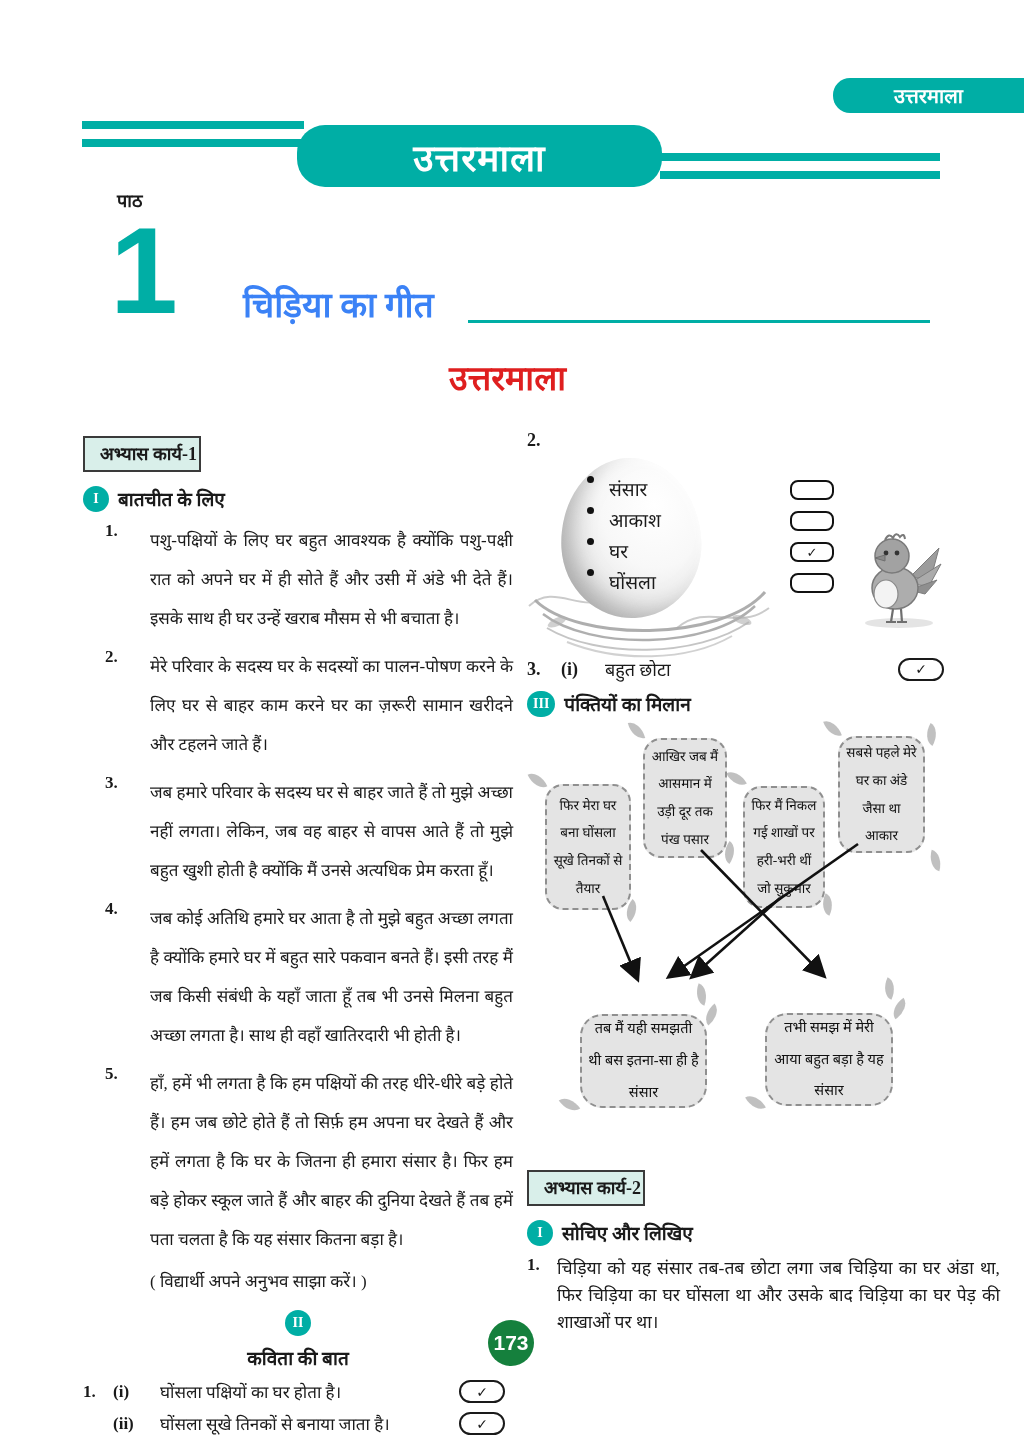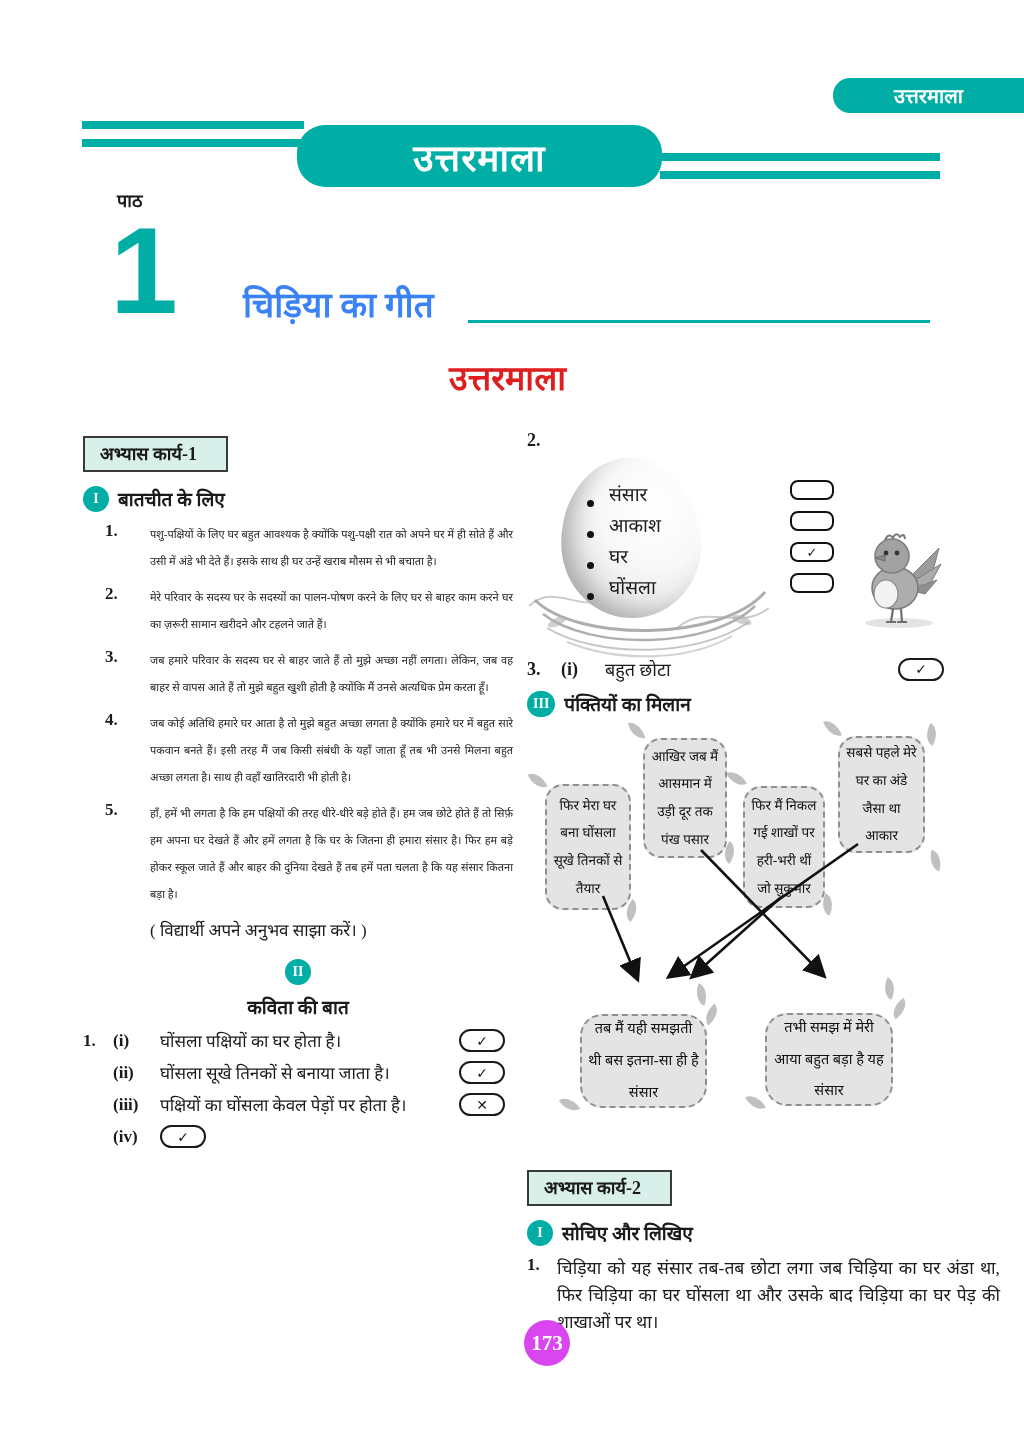--- a/index.html
+++ b/index.html
@@ -30,58 +30,58 @@
   .lesson-number{
     position:absolute; left:110px; top:210px; color:#00AEA5; line-height:1;
     font-family:"Liberation Sans","DejaVu Sans",sans-serif; font-weight:bold; font-size:122px;
   }
   .chapter-title{ position:absolute; left:243px; top:280px; color:#3b82f6; font-weight:bold; font-size:35px; }
   .title-underline{ position:absolute; left:468px; top:320px; width:462px; height:3px; background:#00AEA5; }
   .answers-heading{ position:absolute; left:449px; top:354px; color:#DF1F1F; font-weight:bold; font-size:34px; }
   
   .ex-box{
     display:inline-block; background:#D9EFEA; border:2px solid #3a3a3a;
-    padding:3px 29px 5px 15px; font-weight:bold; font-size:18px;
+    padding:3px 2px 5px 15px; font-weight:bold; font-size:18px;
   }
   .sec-head{ display:flex; align-items:center; gap:9px; }
   .ncirc{
     min-width:26px; height:26px; padding:0 6px; border-radius:13px; background:#00AEA5; color:#fff;
     display:flex; align-items:center; justify-content:center; font-weight:bold; font-size:14px;
   }
   .sec-title{ font-weight:bold; font-size:19px; }
   .pill{
     width:46px; height:23px; border:2px solid #1a1a1a; border-radius:12px; flex:none;
     display:flex; align-items:center; justify-content:center;
     font-family:"DejaVu Sans",sans-serif; font-size:14px; line-height:1;
   }
   
   .col-left{ position:absolute; left:83px; top:436px; width:430px; }
   .item{ display:flex; margin-top:9px; }
   .item .no{ width:67px; padding-left:22px; font-weight:bold; font-size:17px; flex:none; }
-  .item .txt{ flex:1; font-size:11px; line-height:27px; text-align:justify; }
+  .item .txt{ flex:1; font-size:17px; line-height:39px; text-align:justify; }
   .note{ margin:10px 0 0 67px; font-size:17px; }
   .sec-head.m1{ margin-top:14px; }
   .sec-head.m2{ margin-top:18px;flex-direction:column; }
   .tf-row{ display:flex; align-items:center; margin-top:9px; font-size:17px; }
   .tf-row .lead{ width:30px; font-weight:bold; flex:none; }
   .tf-row .marker{ width:47px; font-weight:bold; flex:none; }
   .tf-row .txt{ flex:1; }
   .tf-row .pill{ margin-right:8px; }
   
   .col-right{ position:absolute; left:527px; top:430px; width:473px; }
   .qno{ font-weight:bold; font-size:18px; }
   .q2{ position:relative; height:226px; }
   .egg{
     position:absolute; left:34px; top:28px; width:140px; height:160px;
     border-radius:50% / 54% 54% 46% 46%; transform:rotate(-3deg);
     background:radial-gradient(ellipse at 68% 30%, #ffffff 0%, #f8f8f8 40%, #e4e4e4 75%, #cfcfcf 100%);
     box-shadow:inset 16px -10px 22px -6px rgba(130,130,130,.55), inset -4px 6px 10px -4px #fff;
   }
   .egg-list{ position:absolute; left:60px; top:46px; }
-  .egg-row{ display:flex; align-items:flex-end; height:31px; font-size:19px; }
+  .egg-row{ display:flex; align-items:flex-start; height:31px; font-size:19px; }
   .egg-row .dot{ width:7px; height:7px; background:#111; border-radius:50%; margin-right:15px; flex:none; }
   .nest{ position:absolute; left:0px; top:132px; }
   .checkcol{ position:absolute; left:263px; top:50px; }
   .sq{
     width:44px; height:20px; border:2.5px solid #111; border-radius:8px; margin-bottom:11px;
     display:flex; align-items:center; justify-content:center;
     font-family:"DejaVu Sans",sans-serif; font-size:13px; line-height:1;
   }
   .bird{ position:absolute; left:330px; top:96px; }
   .q3-row{ display:flex; align-items:center; font-size:18px; height:26px; }
@@ -109,22 +109,22 @@
   }
   .arrows{ position:absolute; left:0; top:0; pointer-events:none; }
   
   .ex2-box{ margin-top:2px; }
   .item2{ display:flex; margin-top:9px; }
   .item2 .no{ width:30px; font-weight:bold; font-size:17px; flex:none; }
   .item2 .txt{ flex:1; font-size:17.5px; line-height:27px; text-align:justify; }
   
   .page-circle{
     position:absolute; left:488px; top:1320px; width:46px; height:46px; border-radius:50%;
-    background:#d946ef; color:#fff; display:flex; align-items:center; justify-content:center;
-    font-family:Liberation Serif, serif; font-weight:bold; font-size:21px;margin-left:36px;
+    background:#15803d; color:#fff; display:flex; align-items:center; justify-content:center;
+    font-family:Liberation Sans, sans-serif; font-weight:bold; font-size:21px;
   }
 </style>
 </head>
 <body>
 
 <div class="page">
 
   <div class="corner-badge">उत्तरमाला</div>
   <div class="hl l1"></div>
   <div class="hl l2"></div>

